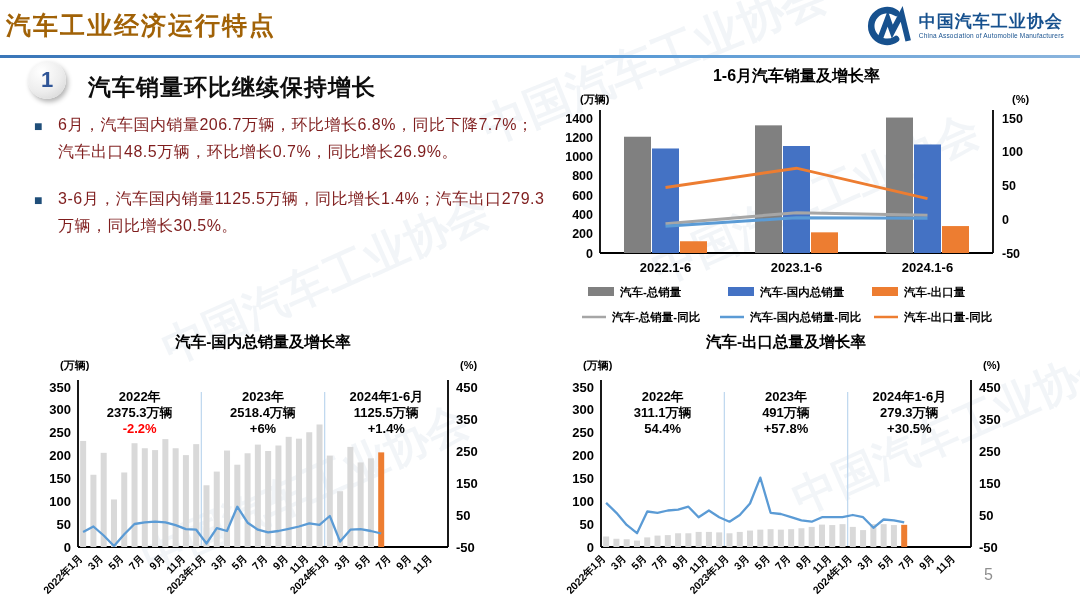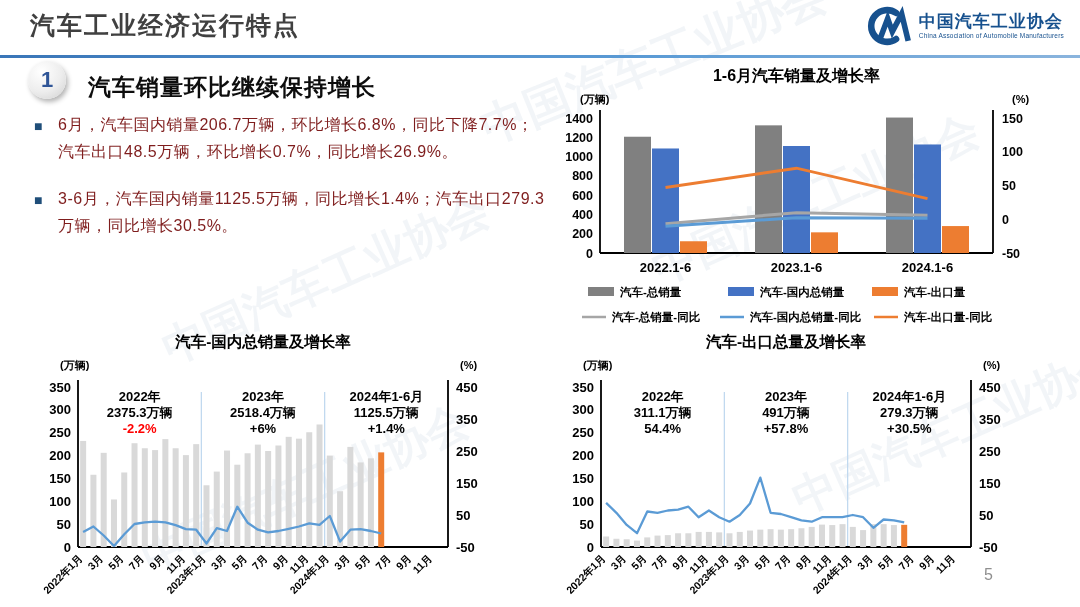--- a/index.html
+++ b/index.html
@@ -1,20 +1,20 @@
 <!DOCTYPE html>
 <html><head>
 <meta charset="utf-8">
 <style>
   html,body{margin:0;padding:0;}
   body{
     width:1080px;height:607px;position:relative;overflow:hidden;
     background:#ffffff;font-family:"Liberation Sans","DejaVu Sans",sans-serif;
   }
-  .hdr-title{position:absolute;left:30px;top:9px;font-size:25px;font-weight:bold;color:#404040;letter-spacing:2px;}
+  .hdr-title{position:absolute;left:6px;top:9px;font-size:25px;font-weight:bold;color:#a16207;letter-spacing:2px;}
   .hdr-rule{position:absolute;left:0;top:55px;width:1080px;height:3px;
     background:linear-gradient(90deg,#3a76b8 0%,#5b9bd5 60%,#8ab4dd 100%);}
   .logo{position:absolute;right:16px;top:6px;display:flex;align-items:center;gap:8px;}
   .logo-txt .cn{font-size:17px;font-weight:bold;color:#17518E;letter-spacing:1px;line-height:1.1;}
   .logo-txt .en{font-size:6.5px;color:#17518E;letter-spacing:.2px;}
   .badge{position:absolute;left:28px;top:61px;width:38px;height:38px;border-radius:50%;
     background:radial-gradient(circle at 35% 28%,#ffffff 0%,#ededed 55%,#cfcfcf 100%);
     box-shadow:2px 3px 5px rgba(0,0,0,.3);display:flex;align-items:center;justify-content:center;
     color:#2F5597;font-size:22px;font-weight:bold;}
   .sec-title{position:absolute;left:88px;top:72px;font-size:23px;font-weight:bold;color:#0d0d0d;letter-spacing:1px;}

